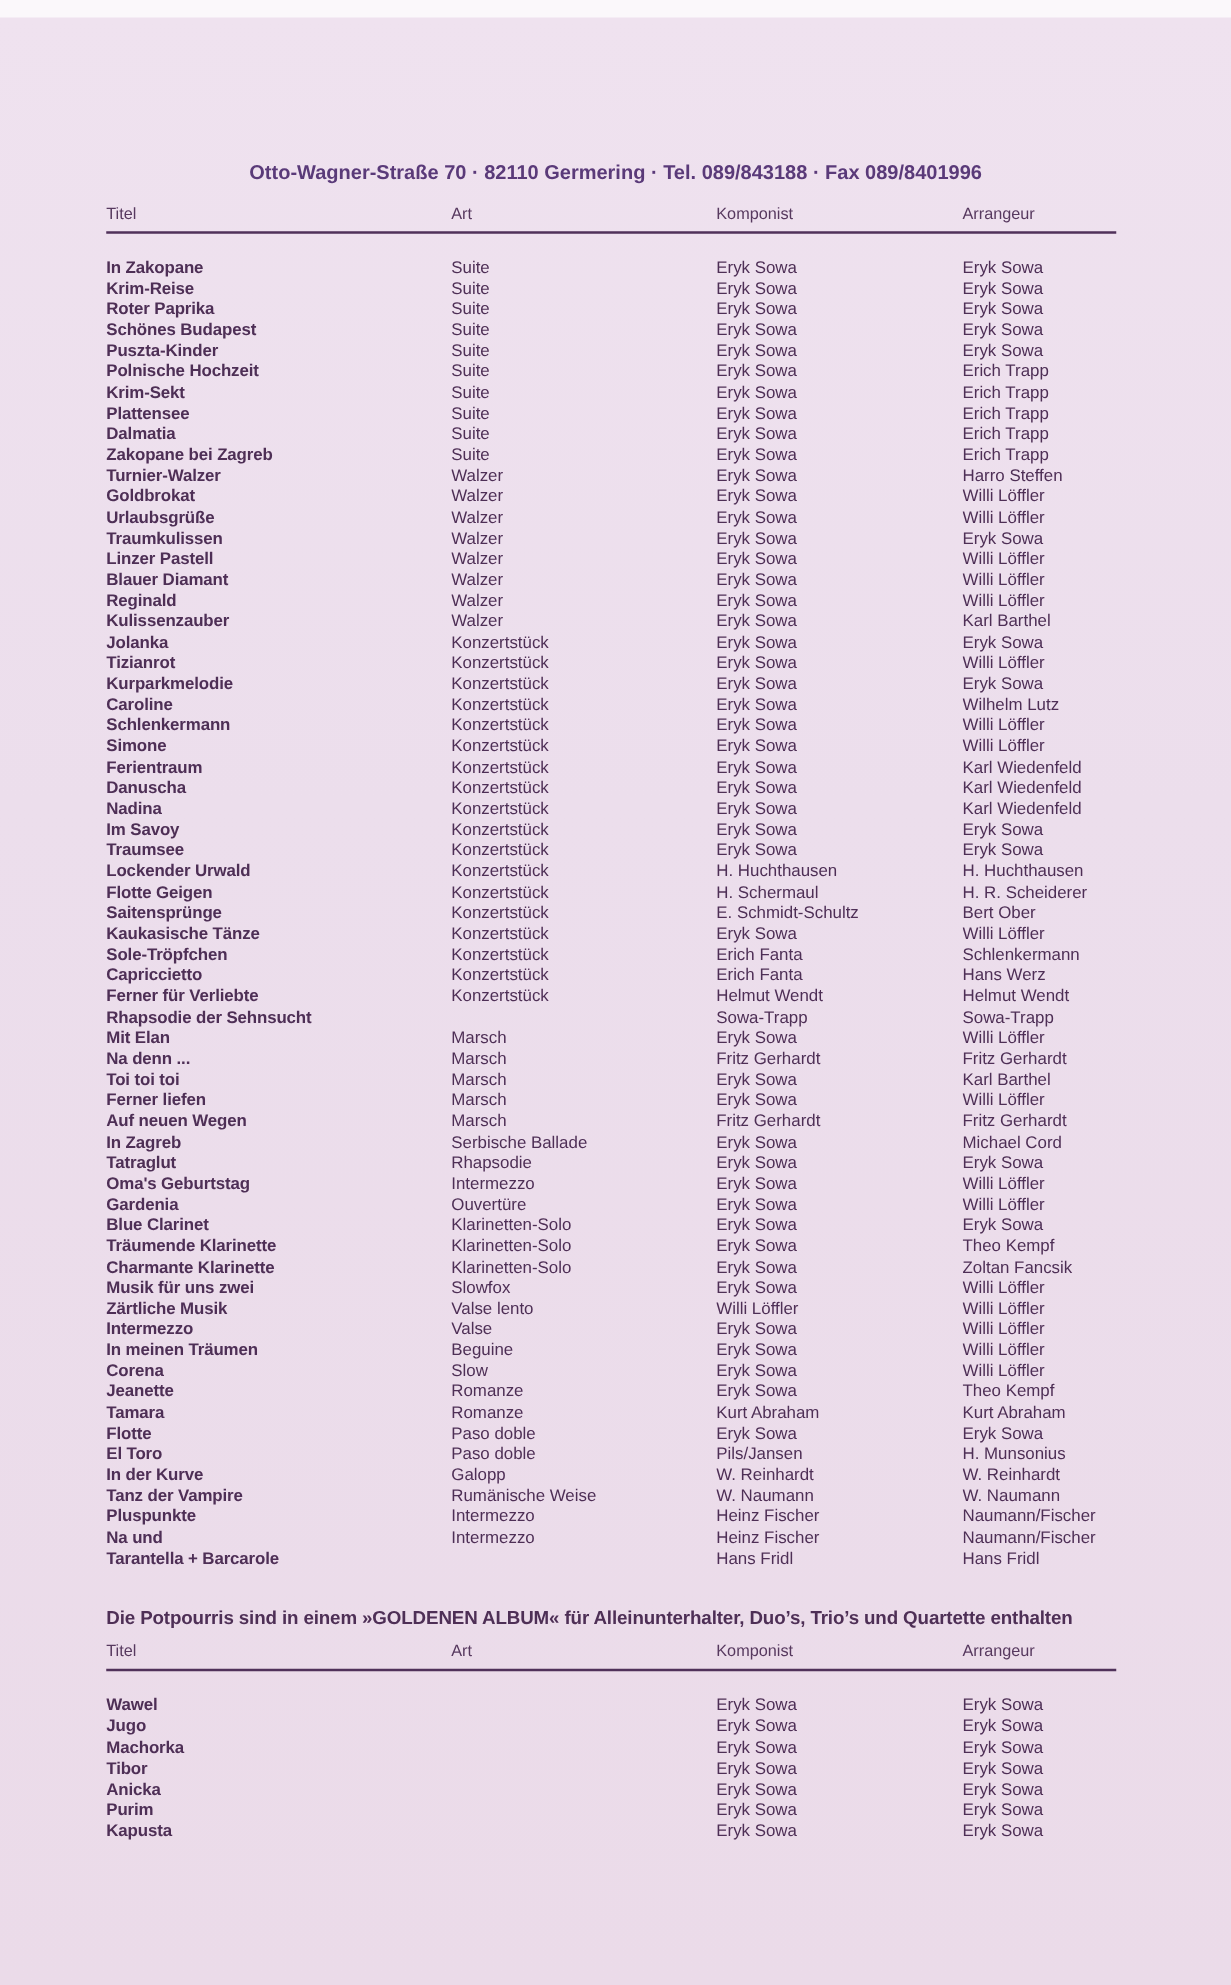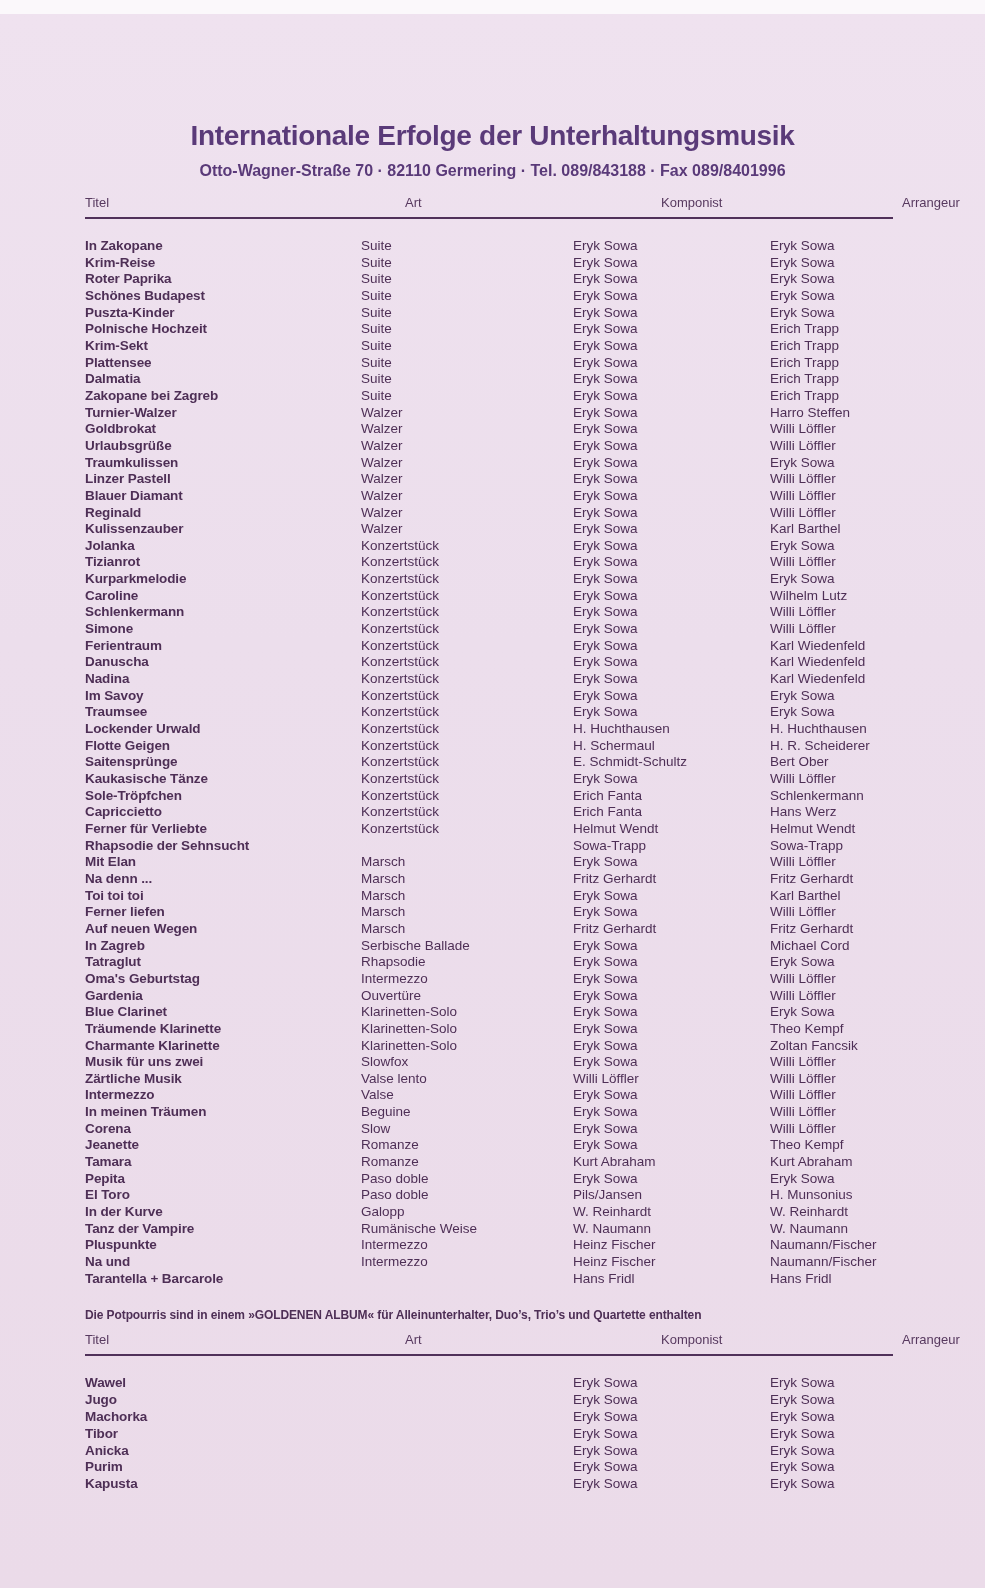--- a/index.html
+++ b/index.html
@@ -17,45 +17,44 @@
   }
   .head{padding-top:106px;text-align:center;color:#5a3a79;}
   .title{font-size:28px;font-weight:700;margin:0;letter-spacing:-0.3px;}
   .subtitle{font-size:17px;font-weight:700;margin-top:7px;}
   .address{font-size:16px;font-weight:700;margin-top:10px;}
   .content{padding:0 92px 0 85px;}
   .table{margin-top:15px;--cols:276px 212px 197px 1fr;}
   .thead{
     display:grid;grid-template-columns:var(--cols);
     font-size:13px;color:#57395f;
-    padding-bottom:7px;border-bottom:2.5px solid #50315a;gap:44px;
+    padding-bottom:7px;border-bottom:2.5px solid #50315a;
   }
   .tbody{padding-top:19px;}
   .row{display:grid;grid-template-columns:var(--cols);}
   .cell{
     font-size:13.5px;line-height:16.65px;color:#4e2f56;
     white-space:nowrap;overflow:hidden;
   }
   .c-titel{font-weight:700;letter-spacing:-0.1px;}
   .note{
-    margin:21px 0 0 0;font-size:12px;font-weight:700;
+    margin:31px 0 0 0;font-size:15px;font-weight:700;
     color:#4e2f56;letter-spacing:-0.1px;white-space:nowrap;
   }
   .table2{margin-top:10px;}
   .table2 .tbody{}
   .table2 .row .cell{line-height:16.8px;}
 </style>
 </head>
 <body>
 
 <div class="canvas">
   <div class="paper">
 
     <header class="head">
-      <h1 class="title">Internationale Erfolge der Unterhaltungsmusik</h1>
       <div class="address">Otto-Wagner-Straße 70 · 82110 Germering · Tel. 089/843188 · Fax 089/8401996</div>
     </header>
 
     <div class="content">
 
       <section class="table">
         <div class="thead">
           <span class="hcell">Titel</span>
           <span class="hcell">Art</span>
           <span class="hcell">Komponist</span>
@@ -392,21 +391,21 @@
               <div class="cell c-komponist">Eryk Sowa</div>
               <div class="cell c-arrangeur">Theo Kempf</div>
             </div>
             <div class="row">
               <div class="cell c-titel">Tamara</div>
               <div class="cell c-art">Romanze</div>
               <div class="cell c-komponist">Kurt Abraham</div>
               <div class="cell c-arrangeur">Kurt Abraham</div>
             </div>
             <div class="row">
-              <div class="cell c-titel">Pepita</div>
+              <div class="cell c-titel">Flotte</div>
               <div class="cell c-art">Paso doble</div>
               <div class="cell c-komponist">Eryk Sowa</div>
               <div class="cell c-arrangeur">Eryk Sowa</div>
             </div>
             <div class="row">
               <div class="cell c-titel">El Toro</div>
               <div class="cell c-art">Paso doble</div>
               <div class="cell c-komponist">Pils/Jansen</div>
               <div class="cell c-arrangeur">H. Munsonius</div>
             </div>

